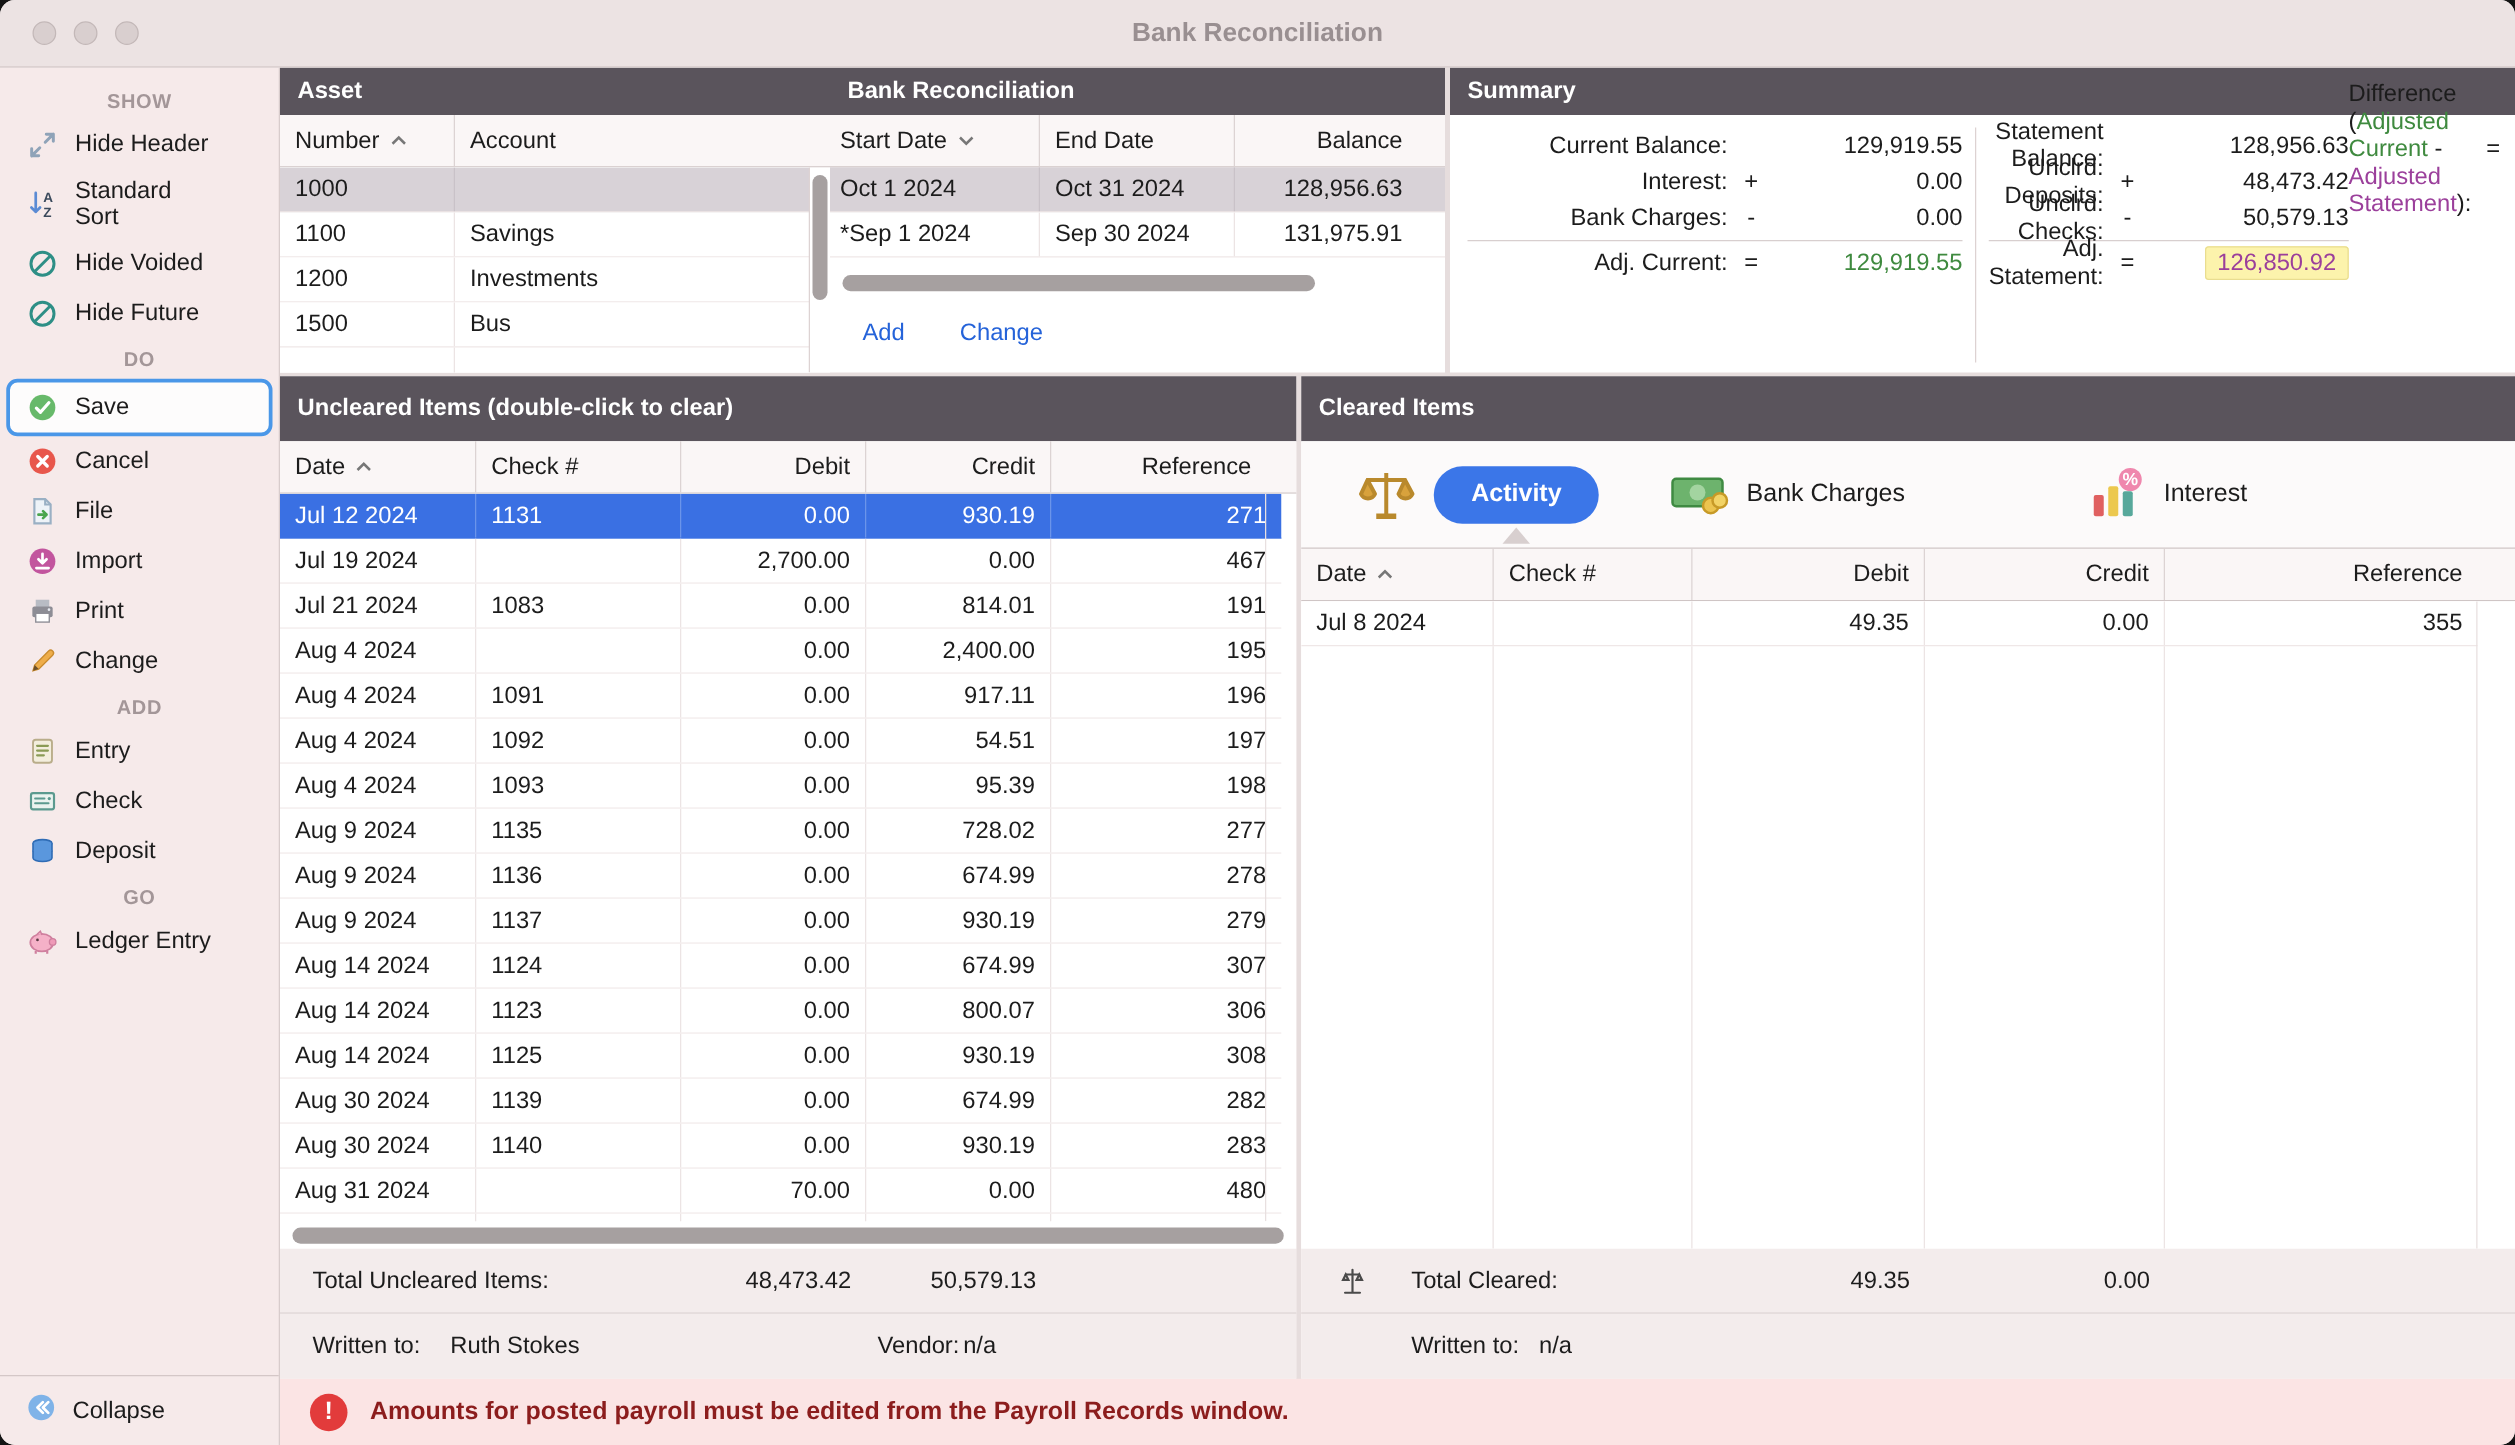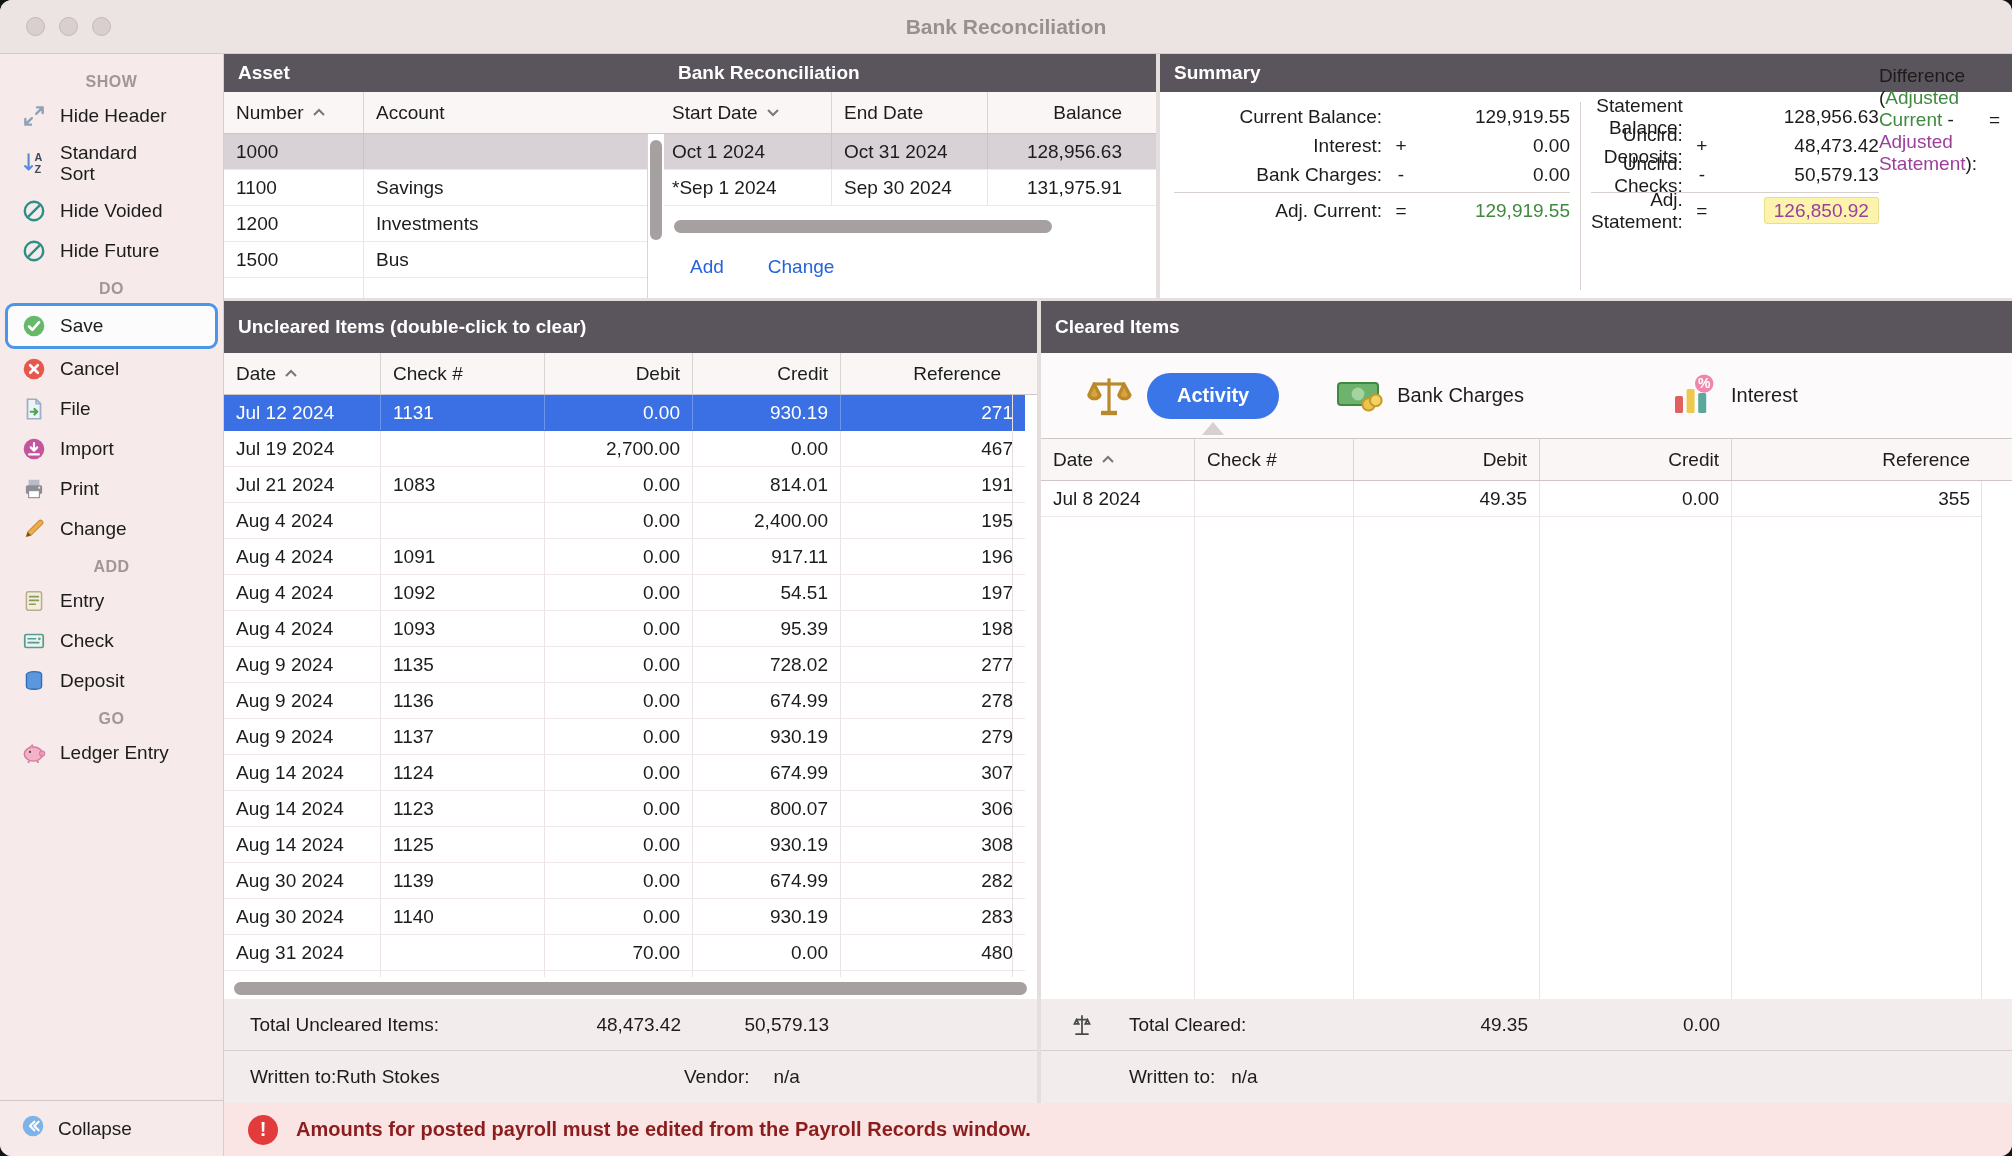--- a/index.html
+++ b/index.html
@@ -84,22 +84,22 @@
 .un-rows::before{content:"";position:absolute;top:0;bottom:0;right:24px;width:1px;background:#e8e0e0}
 .un-list,.a-list,.bk-list,.cl-list{display:flex;flex-direction:column;flex:0 0 auto}
 .th.u-ref{padding-right:36px}
 .th.k-ref{padding-right:42px}
 .un-scroll{height:22px;display:flex;align-items:center;padding:0 10px;background:#fff;flex:0 0 auto}
 .un-thumb{flex:1}
 .tot-row{height:52px;display:flex;align-items:center;background:#f3ecec;border-bottom:1px solid #d9cfcf;font-size:19px;flex:0 0 auto;position:relative}
 .writ-row{height:52px;display:flex;align-items:center;background:#f3ecec;font-size:19px;flex:0 0 auto;position:relative}
 .u-t1{width:321px;padding-left:26px}
 .u-tnum{width:148px;text-align:right;padding-right:12px;font-variant-numeric:tabular-nums}
-.u-wlabel{margin-left:26px}.u-wval{}
-.u-vendor{position:absolute;left:460px;display:flex;gap:24px}
+.u-wlabel{margin-left:26px}.u-wval{margin-left:24px}
+.u-vendor{position:absolute;left:478px;display:flex;gap:3px}
 
 .tabbar{height:86px;background:#fcfafa;border-bottom:1px solid #cfc6c6;display:flex;align-items:center;padding:0 44px;position:relative;flex:0 0 auto}
 .tabgrp{display:flex;align-items:center;gap:14px}
 .tab-ico{width:48px;height:48px;display:flex;align-items:center;justify-content:center}
 .pill{height:46px;padding:0 30px;border-radius:23px;background:#3b76e8;color:#fff;font-weight:700;font-size:20px;display:flex;align-items:center;position:relative;cursor:pointer}
 .pill::after{content:"";position:absolute;top:calc(100% + 3px);left:50%;transform:translateX(-50%);width:0;height:0;border:11px solid transparent;border-top:0;border-bottom:13px solid #d8cfcf}
 .tab-label{font-size:20px;cursor:pointer}
 .g2{margin-left:56px}.g3{margin-left:145px}
 .cl-grid{flex:1;display:flex;flex-direction:column;overflow:hidden;position:relative;padding-right:30px;background:#fff}
 .cl-grid::before{content:"";position:absolute;top:0;bottom:0;right:30px;width:1px;background:#e8e0e0}

